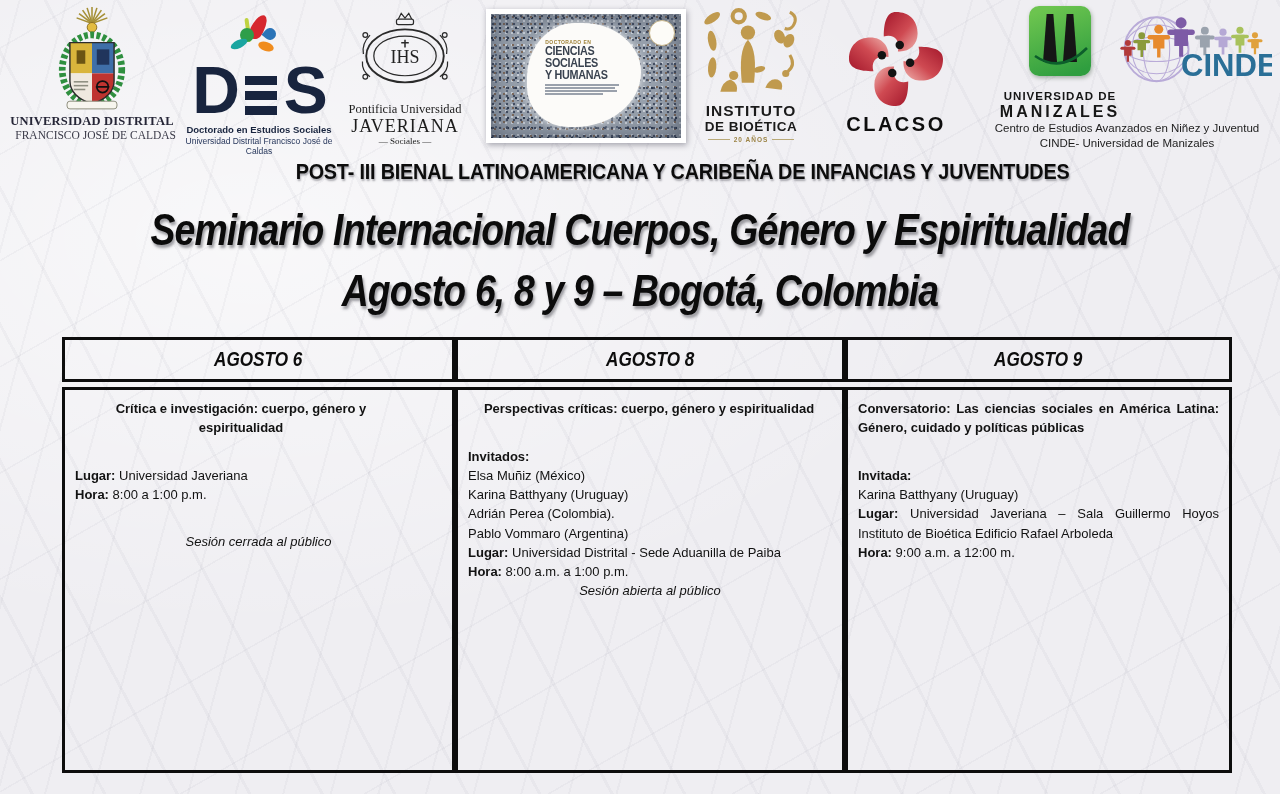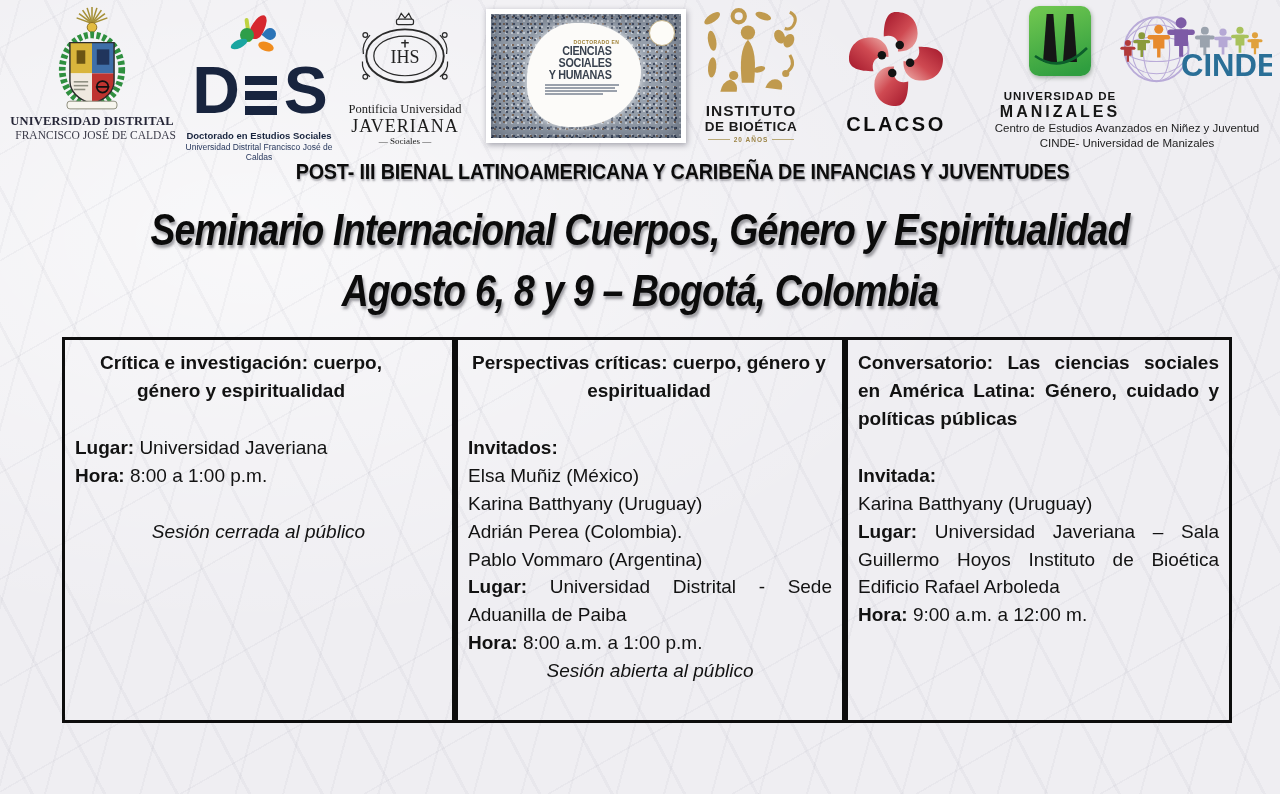--- a/index.html
+++ b/index.html
@@ -23,42 +23,42 @@
   .dm1{left:72px;top:0;width:13px;height:26px;background:#d6272e;border-radius:60% 60% 60% 60%/70% 70% 40% 40%;transform:rotate(28deg);}
   .dm2{left:60px;top:14px;width:14px;height:14px;background:#2e9e49;border-radius:50%;}
   .dm3{left:50px;top:26px;width:18px;height:8px;background:#1aa5a0;border-radius:50%;transform:rotate(-25deg);}
   .dm4{left:78px;top:28px;width:16px;height:9px;background:#f08c1e;border-radius:50%;transform:rotate(18deg);}
   .dm5{left:66px;top:4px;width:4px;height:24px;background:#bfd341;border-radius:2px;transform:rotate(-8deg);}
   .dm6{left:84px;top:14px;width:12px;height:12px;background:#2b74b8;border-radius:50% 50% 50% 0;transform:rotate(40deg);}
   .des-word{display:flex;align-items:flex-end;justify-content:center;gap:7px;height:58px;}
   .des-letter{font:700 66px/56px "Liberation Sans",sans-serif;color:#18243e;letter-spacing:-2px;}
   .des-bars{display:flex;flex-direction:column;gap:6px;padding-bottom:3px;}
   .des-bars i{display:block;width:32px;height:9px;background:#18243e;}
-  .des-c1{font:700 9.5px/1.25 "Liberation Sans",sans-serif;color:#18243e;margin-top:12px;}
+  .des-c1{font:700 9.5px/1.25 "Liberation Sans",sans-serif;color:#18243e;margin-top:6px;}
   .des-c2{font:400 8.5px/1.2 "Liberation Sans",sans-serif;color:#27375c;}
   
   #l-jav{left:341px;top:10px;width:128px;}
   .jav-t1{font:400 12.5px "Liberation Serif",serif;color:#1c1c1c;}
   .jav-t2{font:400 18px/1.05 "Liberation Serif",serif;color:#1c1c1c;letter-spacing:1px;}
   .jav-t3{font:400 9px "Liberation Serif",serif;color:#1c1c1c;}
   
   #l-post{left:486px;top:9px;width:200px;height:134px;background:#fff;padding:5px;box-sizing:border-box;box-shadow:1px 2px 6px rgba(40,40,60,.4);}
   .post-in{position:relative;width:100%;height:100%;overflow:hidden;
     background-image:
       radial-gradient(circle at 2px 2px, #454f63 1.3px, transparent 1.6px),
       radial-gradient(circle at 4px 3px, #7d6a5c 1.2px, transparent 1.5px),
       radial-gradient(circle at 1px 4px, #2e3a4e 1.3px, transparent 1.6px),
       radial-gradient(circle at 3px 1px, #c8ced6 1px, transparent 1.3px),
       radial-gradient(circle at 5px 5px, #5e6b80 1.2px, transparent 1.5px);
     background-size:7px 8px, 9px 7px, 8px 10px, 6px 6px, 11px 9px;
     background-color:#97a0ac;
     box-shadow:inset 0 0 26px rgba(30,38,56,.55);}
   .post-head{position:absolute;left:19%;top:7%;width:60%;height:84%;background:#fcfbf9;
     border-radius:46% 56% 64% 40% / 58% 52% 58% 42%;box-shadow:0 0 8px rgba(255,255,255,.8);}
-  .post-txt{position:absolute;left:16%;top:16%;text-align:right;}
+  .post-txt{position:absolute;left:16%;top:16%;text-align:left;}
   .post-kicker{font:700 5px "Liberation Sans",sans-serif;color:#a08339;letter-spacing:.4px;}
   .post-line{font:700 12px/1.0 "Liberation Sans",sans-serif;color:#39424f;transform:scaleX(.9);transform-origin:left;letter-spacing:-.3px;}
   .post-para{margin-top:3px;}
   .post-para i{display:block;height:1.5px;background:#9aa1ac;margin-bottom:1.5px;}
   .post-seal{position:absolute;right:6px;top:6px;width:24px;height:24px;border-radius:50%;background:#fdfcf8;border:1px solid #cbb98e;box-shadow:0 0 3px rgba(0,0,0,.25);}
   
   #l-bio{left:690px;top:6px;width:122px;}
   .bio-t1{font:600 15.5px/1.1 "Liberation Sans",sans-serif;color:#1a1a1a;letter-spacing:1px;}
   .bio-t2{font:600 13.5px/1.15 "Liberation Sans",sans-serif;color:#1a1a1a;letter-spacing:.5px;}
   .bio-t3{font:600 6.5px/1.4 "Liberation Sans",sans-serif;color:#9c8446;letter-spacing:1px;}
@@ -83,21 +83,21 @@
   #kicker span{display:inline-block;transform:scaleX(.92);font:800 21.5px "Liberation Sans",sans-serif;color:#0c0c0c;text-shadow:1px 2px 2px rgba(105,105,115,.55);letter-spacing:-.2px;}
   #title1{top:205px;} #title2{top:266px;}
   .bigtitle span{display:inline-block;transform:scaleX(.85);font:italic 700 44px "Liberation Sans",sans-serif;color:#0b0b0b;text-shadow:2px 3px 3px rgba(95,95,102,.6);letter-spacing:-1px;}
   
   #sched{position:absolute;left:62px;top:337px;width:1170px;}
   .hrow,.brow{display:flex;}
   .hrow{margin-bottom:5px;}
   .w1{width:393px;} .w2{width:390px;} .w3{width:387px;}
   .hcell{box-sizing:border-box;border:3px solid #0d0d0d;height:45px;display:flex;align-items:center;justify-content:center;}
   .hcell span{display:inline-block;transform:scaleX(.88);font:italic 700 19.5px "Liberation Sans",sans-serif;color:#0d0d0d;}
-  .bcell{box-sizing:border-box;border:3px solid #0d0d0d;height:386px;padding:9px 10px 7px;display:flex;flex-direction:column;font-size:19px;line-height:1.47;color:#121212;}
+  .bcell{box-sizing:border-box;border:3px solid #0d0d0d;height:386px;padding:9px 10px 7px;display:flex;flex-direction:column;font-size:13px;line-height:1.47;color:#121212;}
   .bcell p{margin:0;}
   .ttl{font-weight:700;}
   .t-center{text-align:center;margin:0 auto;}
   .t-just{text-align:justify;}
   .mw1{max-width:332px;} .mw2{max-width:362px;}
   .gap{height:28px;}
   .gap-s{height:29px;}
   .just{text-align:justify;}
   .session{font-style:italic;text-align:center;}
   .s-bottom{margin-top:auto;}
@@ -342,20 +342,31 @@
     <span>POST- III BIENAL LATINOAMERICANA Y CARIBEÑA DE INFANCIAS Y JUVENTUDES</span>
   </div>
   <div class="centerline bigtitle" id="title1">
     <span>Seminario Internacional Cuerpos, Género y Espiritualidad</span>
   </div>
   <div class="centerline bigtitle" id="title2">
     <span>Agosto 6, 8 y 9 – Bogotá, Colombia</span>
   </div>
 
   <div id="sched">
+    <div class="hrow">
+      <div class="hcell w1">
+          <span>AGOSTO 6</span>
+        </div>
+      <div class="hcell w2">
+          <span>AGOSTO 8</span>
+        </div>
+      <div class="hcell w3">
+          <span>AGOSTO 9</span>
+        </div>
+    </div>
     <div class="brow">
 
       <div class="bcell w1">
         <p class="ttl t-center mw1">Crítica e investigación: cuerpo, género y espiritualidad</p>
         <div class="gap-s"></div>
         <p><b>Lugar:</b> <span>Universidad Javeriana</span></p>
         <p><b>Hora:</b> <span>8:00 a 1:00 p.m.</span></p>
         <div class="gap"></div>
         <p class="session">Sesión cerrada al público</p>
       </div>

